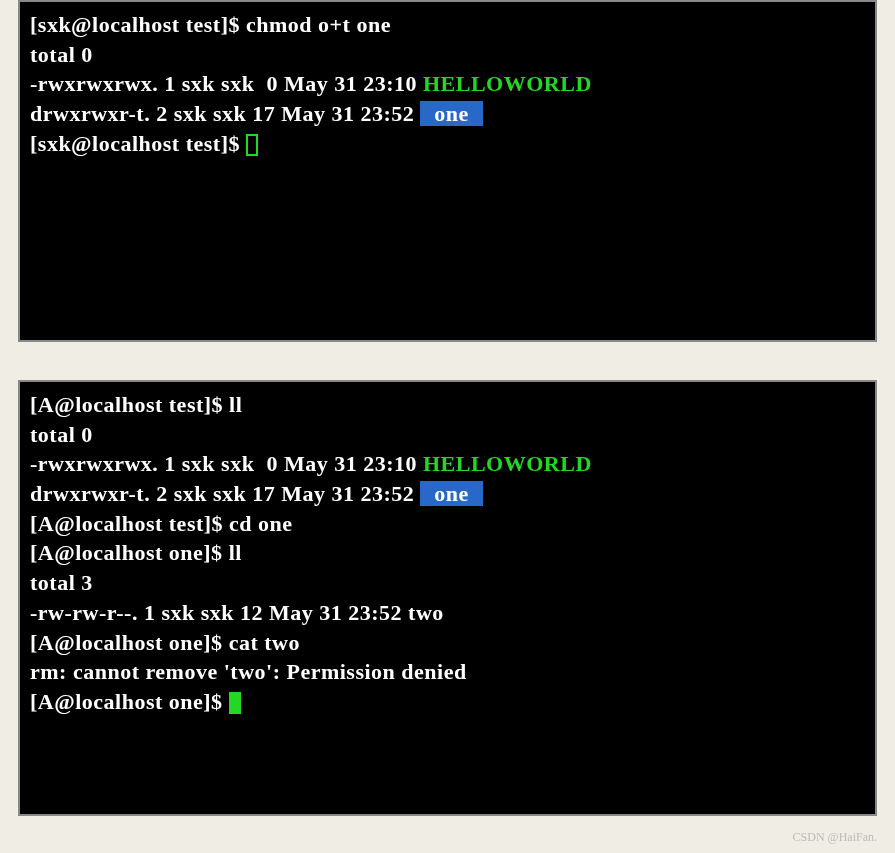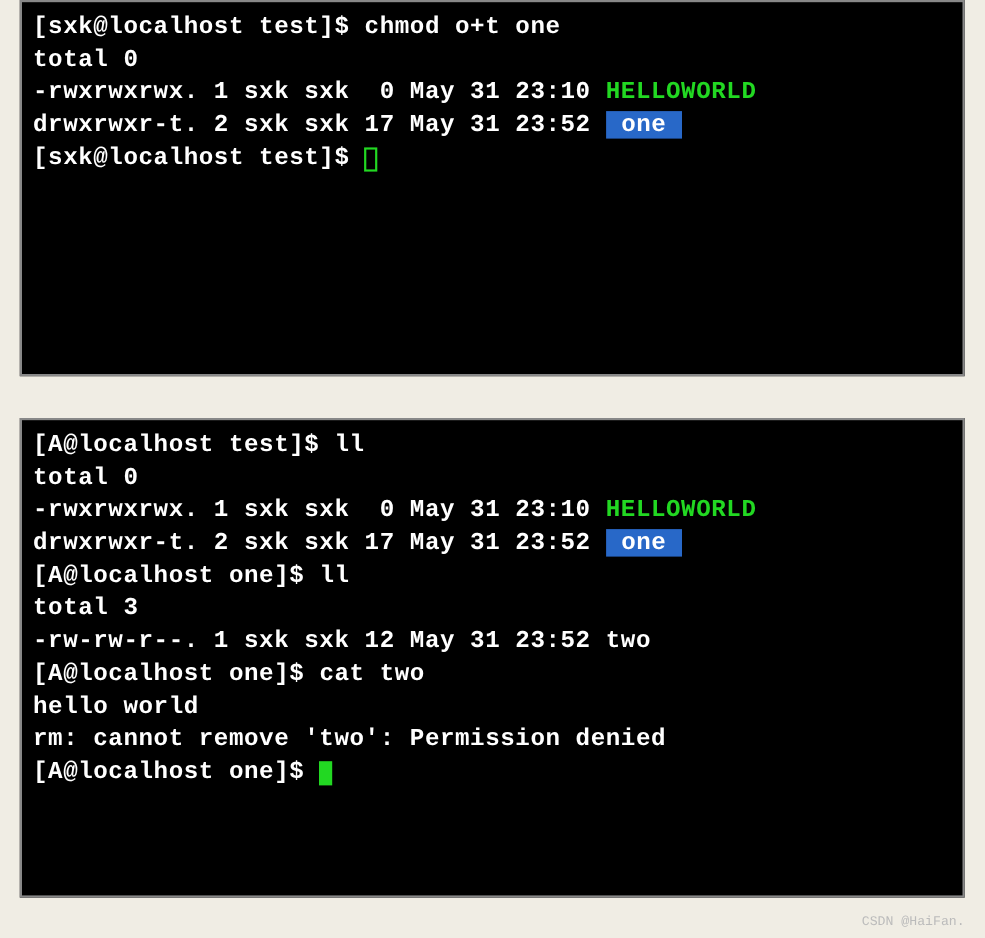--- a/index.html
+++ b/index.html
@@ -1,18 +1,19 @@
 <!DOCTYPE html>
 <html><head>
   <meta charset="utf-8">
   <style>
     * {
       margin: 0;
       padding: 0;
       box-sizing: border-box;
+      font-family: Liberation Serif, serif;
     }
     body {
       background: #f0ede4;
       width: 895px;
       height: 853px;
       font-family: "Consolas", "Monaco", "Courier New", monospace;
       padding: 0;
     }
     .terminal-block {
       background: #000;
@@ -62,21 +63,21 @@
       border: 2px solid #22d822;
       box-sizing: border-box;
       vertical-align: text-bottom;
     }
     .watermark {
       position: fixed;
       bottom: 8px;
       right: 18px;
       font-size: 12px;
       color: #bbb;
-      font-family: Liberation Mono, monospace;
+      font-family: Liberation Serif, serif;
       font-weight: normal;
     }
   </style>
 </head>
 <body>
 
 <div class="terminal-block first">
   <div class="line"><span>[sxk@localhost test]$ </span><span>chmod o+t one</span></div>
   <div class="line">total 0</div>
   <div class="line"><span>-rwxrwxrwx. 1 sxk sxk  0 May 31 23:10 </span><span class="green">HELLOWORLD</span></div>
@@ -84,22 +85,22 @@
   <div class="line"><span>[sxk@localhost test]$ </span><span class="cursor-outline"></span></div>
 </div>
 
 <div class="gap"></div>
 
 <div class="terminal-block second">
   <div class="line"><span>[A@localhost test]$ </span><span>ll</span></div>
   <div class="line">total 0</div>
   <div class="line"><span>-rwxrwxrwx. 1 sxk sxk  0 May 31 23:10 </span><span class="green">HELLOWORLD</span></div>
   <div class="line"><span>drwxrwxr-t. 2 sxk sxk 17 May 31 23:52 </span><span class="dir-highlight">one</span></div>
+  <div class="line"><span>[A@localhost test]$ </span><span>cd one</span></div>
   <div class="line"><span>[A@localhost one]$ </span><span>ll</span></div>
   <div class="line">total 3</div>
   <div class="line">-rw-rw-r--. 1 sxk sxk 12 May 31 23:52 two</div>
   <div class="line"><span>[A@localhost one]$ </span><span>cat two</span></div>
-  <div class="line">hello world</div>
   <div class="line">rm: cannot remove 'two': Permission denied</div>
   <div class="line"><span>[A@localhost one]$ </span><span class="cursor-green"></span></div>
 </div>
 
 <div class="watermark">CSDN @HaiFan.</div>
 
 </body></html>

